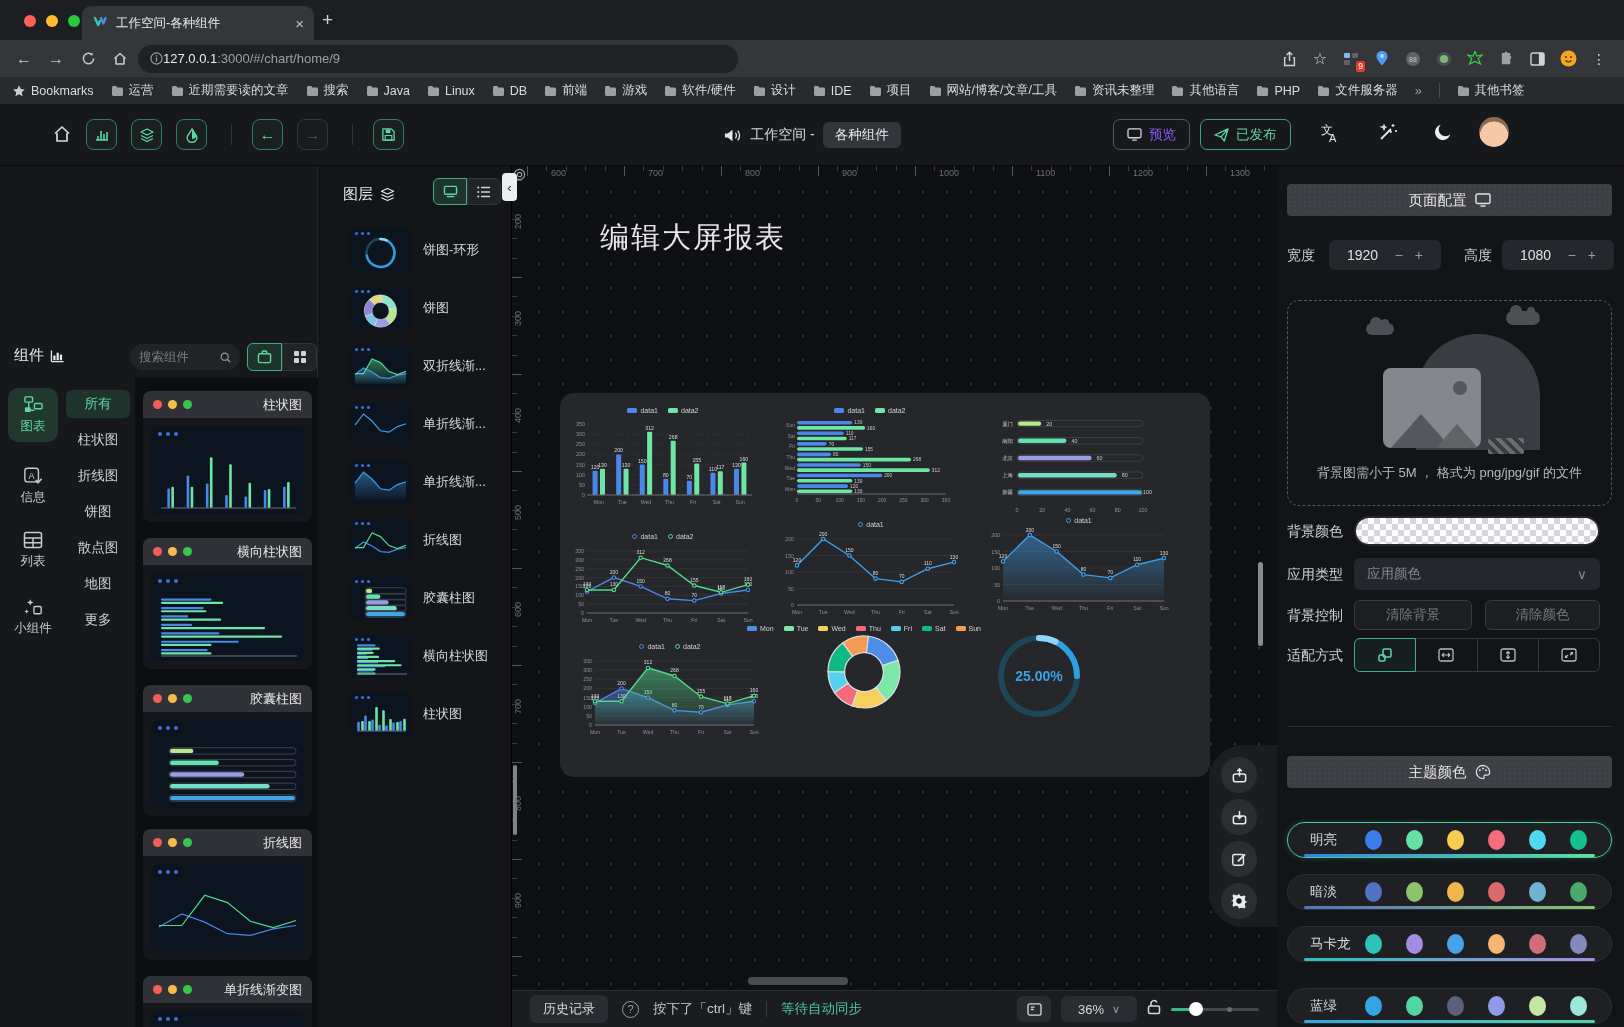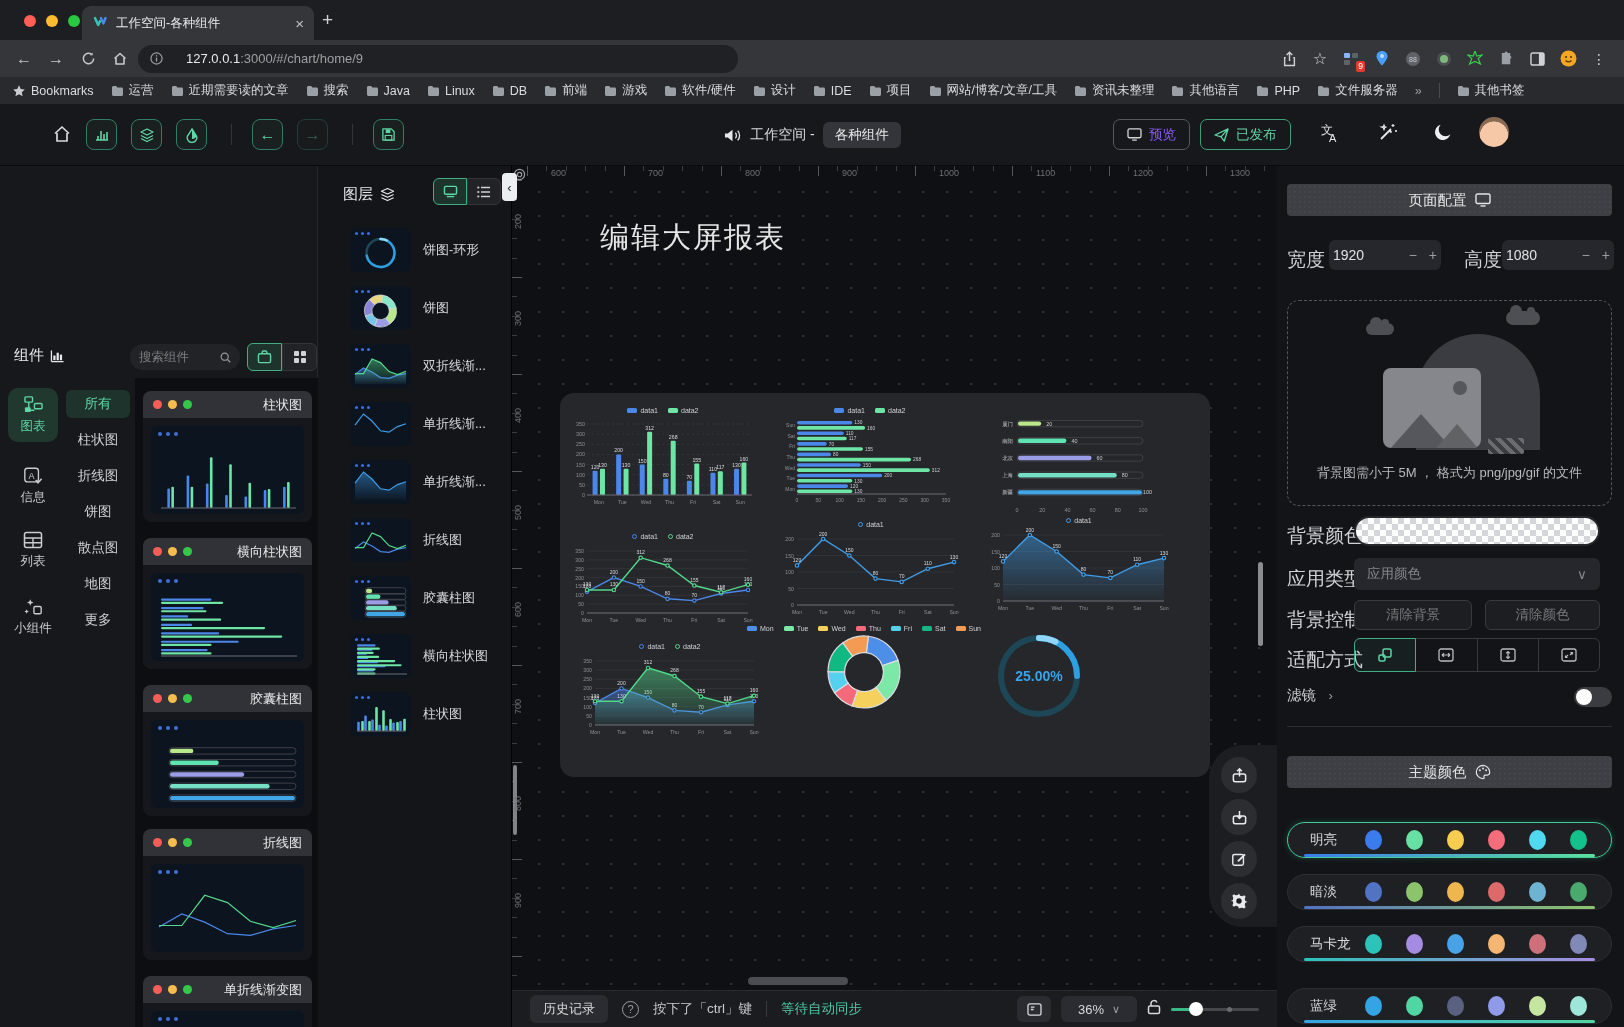--- a/index.html
+++ b/index.html
@@ -8,21 +8,21 @@
   #app{position:relative;width:1624px;height:1027px}
   
   #tabstrip{position:absolute;left:0;top:0;width:100%;height:40px;background:#1d1e21}
   .tl{position:absolute;top:15px;width:12px;height:12px;border-radius:50%}
   #tab{position:absolute;left:82px;top:6px;width:232px;height:34px;background:#35363a;border-radius:9px 9px 0 0;display:flex;align-items:center;padding:0 10px;gap:8px}
   #tab .title{font-size:12.5px;color:#e8eaed;white-space:nowrap;overflow:hidden;flex:1}
   #tab .close{color:#bdc1c6;font-size:15px;cursor:default}
   #newtab{position:absolute;left:322px;top:10px;color:#cfd2d6;font-size:19px;line-height:1}
   #navrow{position:absolute;left:0;top:40px;width:100%;height:37px;background:#35363a;display:flex;align-items:center;padding:0 10px;gap:4px}
   .navico{width:28px;height:28px;display:flex;align-items:center;justify-content:center;color:#c7cacd;font-size:16px;border-radius:50%}
-  #omni{height:28px;flex:0 0 600px;background:#202124;border-radius:14px;display:flex;align-items:center;padding:0 12px;gap:23px;font-size:13px}
+  #omni{height:28px;flex:0 0 600px;background:#202124;border-radius:14px;display:flex;align-items:center;padding:0 12px;gap:0;font-size:13px}
   #omni .host{color:#e8eaed}
   #omni .rest{color:#9aa0a6}
   #extrow{margin-left:auto;display:flex;align-items:center;gap:13px;padding-right:6px}
   .ext{width:18px;height:18px;display:flex;align-items:center;justify-content:center;font-size:14px;color:#cfd2d6;position:relative}
   .badge{position:absolute;right:-5px;bottom:-4px;background:#e33b2e;color:#fff;font-size:8.5px;padding:0 2px;border-radius:2px;line-height:1.2}
   #bmrow{position:absolute;left:0;top:77px;width:100%;height:27px;background:#292a2e;display:flex;align-items:center;padding:0 12px;gap:17px;font-size:12.5px;color:#dadce0;white-space:nowrap;overflow:hidden}
   .bm{display:flex;align-items:center;gap:5px}
   .fico{flex:0 0 auto}
   
   #apphdr{position:absolute;left:0;top:104px;width:100%;height:62px;background:#17181b;border-bottom:1px solid #0a0a0c}
@@ -102,22 +102,22 @@
   #zoompill .chv{color:#9b9da2;font-size:11px}
   #slider{position:relative;width:88px;height:14px}
   #slider .trk{position:absolute;left:0;right:0;top:6px;height:3px;background:#46474c;border-radius:2px}
   #slider .fill{position:absolute;left:0;top:6px;width:24px;height:3px;background:#39b986;border-radius:2px}
   #slider .mark{position:absolute;left:56px;top:5px;width:5px;height:5px;border-radius:50%;background:#6a6b70}
   #slider .knob{position:absolute;left:18px;top:0;width:14px;height:14px;border-radius:50%;background:#fff}
   
   #rightpanel{position:absolute;left:1277px;top:166px;width:347px;height:861px;background:#131418}
   .secbar{position:absolute;left:10px;width:325px;height:32px;background:#3e3f44;border-radius:4px;display:flex;align-items:center;justify-content:center;gap:8px;font-size:14.5px;color:#e4e5e8;
     background-image:radial-gradient(rgba(255,255,255,.045) 1px,transparent 1px);background-size:5px 5px}
-  .rlabel{position:absolute;left:10px;font-size:19px;color:#cfd1d5}
-  .stepper{position:absolute;width:112px;height:30px;background:#26272c;border-radius:6px;display:flex;align-items:center;padding:0 4px;font-size:14px;color:#dfe1e4}
+  .rlabel{position:absolute;left:10px;font-size:14px;color:#cfd1d5}
+  .stepper{position:absolute;width:112px;height:30px;background:#26272c;border-radius:6px;display:flex;align-items:center;padding:0 18px;font-size:14px;color:#dfe1e4}
   .stepper .ops{margin-left:auto;display:flex;gap:12px;color:#9a9ca1;font-size:14px}
   #upload{position:absolute;left:10px;top:134px;width:325px;height:206px;border:1.5px dashed #55565b;border-radius:12px}
   .cloud{position:absolute;background:#4e4f54;border-radius:8px}
   .cloud:before{content:"";position:absolute;left:4px;top:-6px;width:12px;height:12px;border-radius:50%;background:#4e4f54}
   .cloud:after{content:"";position:absolute;right:5px;top:-4px;width:8px;height:8px;border-radius:50%;background:#4e4f54}
   #arch{position:absolute;left:128px;top:33px;width:124px;height:116px;background:#3b3c41;border-radius:62px 62px 0 0}
   #photo{position:absolute;left:95px;top:67px;width:98px;height:80px;background:#85878c;border-radius:8px;overflow:hidden}
   #photo .sun{position:absolute;right:14px;top:13px;width:14px;height:14px;border-radius:50%;background:#55575c}
   #photo .mtn{position:absolute;left:-8px;bottom:-18px;width:0;height:0;border-left:46px solid transparent;border-right:46px solid transparent;border-bottom:52px solid #55575c}
   #photo .mtn2{position:absolute;right:-16px;bottom:-22px;border-left:40px solid transparent;border-right:40px solid transparent;border-bottom:46px solid #606266;width:0;height:0}
@@ -1351,27 +1351,20 @@
             <path d="M8 3.5v7M8 3.5L6.2 5.3M8 3.5l1.8 1.8M8 10.5l-1.8-1.8M8 10.5l1.8-1.8" stroke="currentColor" stroke-width="1.2" fill="none"></path>
           </svg>
         </span>
       <span class="fit">
           <svg width="16" height="14" viewBox="0 0 16 14">
             <rect x="1" y="1" width="14" height="12" rx="2" stroke="currentColor" stroke-width="1.3" fill="none"></rect>
             <path d="M9.5 4.5h2v2M6.5 9.5h-2v-2M11.5 4.5L9 7M4.5 9.5L7 7" stroke="currentColor" stroke-width="1.2" fill="none"></path>
           </svg>
         </span>
     </div>
-    <div id="filterrow">
-      <span class="lab">滤镜</span>
-      <span style="color:#9a9ca1;font-size:13px;margin-left:8px">›</span>
-      <span id="toggle">
-          <span class="kn"></span>
-        </span>
-    </div>
     <div id="rdiv"></div>
     <div class="secbar" style="top:590px">
       <span>主题颜色</span>
       <svg width="16" height="16" viewBox="0 0 18 18">
           <path d="M9 1.5A7.5 7.5 0 1 0 9 16.5c1.2 0 1.6-.8 1.2-1.7-.5-1.1 0-2.3 1.4-2.3h2.2c1.5 0 2.7-1.2 2.7-2.8A7.8 7.8 0 0 0 9 1.5z" stroke="#e4e5e8" stroke-width="1.3" fill="none"></path>
           <circle cx="5.5" cy="7" r="1.1" fill="#e4e5e8"></circle>
           <circle cx="9" cy="5" r="1.1" fill="#e4e5e8"></circle>
           <circle cx="12.5" cy="7" r="1.1" fill="#e4e5e8"></circle>
         </svg>
     </div>

